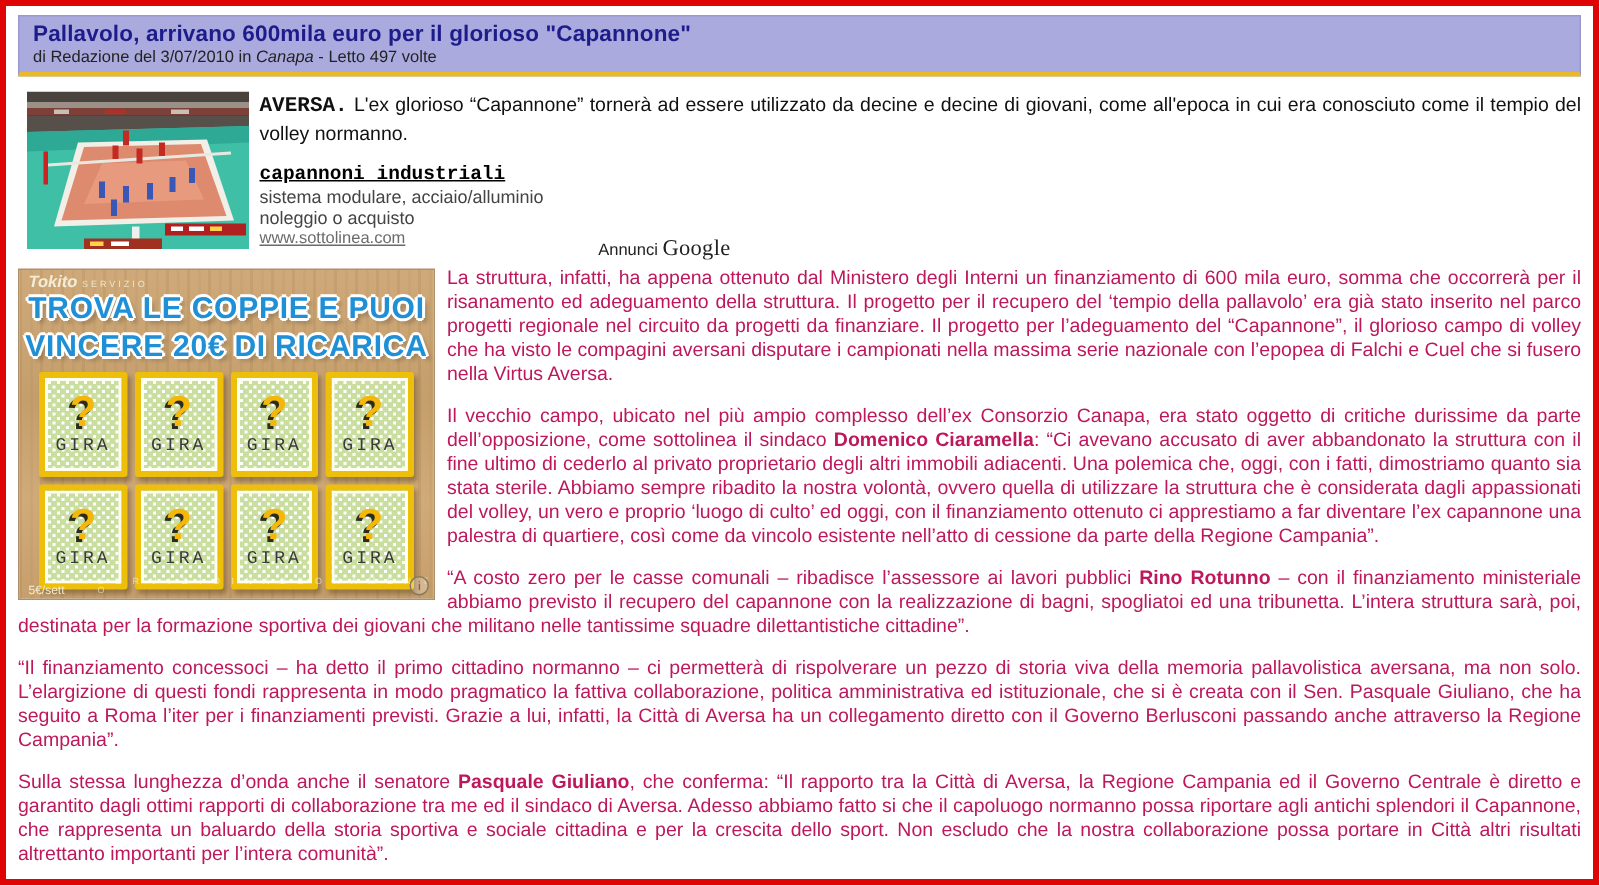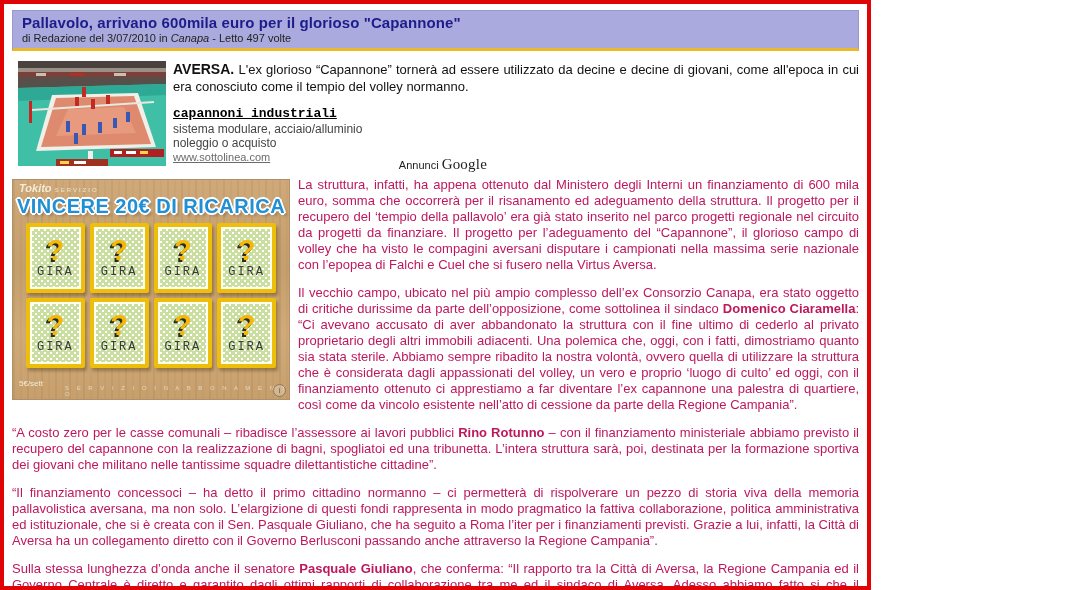--- a/index.html
+++ b/index.html
@@ -1,28 +1,28 @@
 <!DOCTYPE html>
 <html><head>
 <meta charset="utf-8">
 <style>
   html,body{margin:0;padding:0;background:#fff;font-family:"Liberation Sans",sans-serif;}
-  .page{box-sizing:border-box;width:871px;height:590px;border:4px solid #e00505;background:#fff;
+  .page{box-sizing:border-box;width:1066px;height:590px;border:4px solid #e00505;background:#fff;
         padding:6px 8px;overflow:hidden;position:relative;}
   
   .hdr{background:#abaade;border:1px solid #9a99cc;border-bottom:3px solid #e9b92c;
        padding:3px 9px 4px;margin-bottom:10px;}
   .hdr h1{margin:0;font-size:15px;font-weight:bold;color:#1c1c8a;letter-spacing:.1px;}
   .hdr .byline{font-size:11px;color:#222;margin-top:1px;}
   .hdr .byline .cat{font-style:italic;}
   
   .intro{min-height:112px;overflow:hidden;}
   .photo{float:left;width:148px;height:105px;margin:0 7px 4px 6px;display:block;}
   .lead{margin:0;font-size:13px;line-height:17px;text-align:justify;color:#111;}
-  .lead .lead-label{font-weight:bold;font-size:14px;}
+  .lead .lead-label{font-weight:bold;font-size:14px;font-family:Liberation Mono, monospace;}
   .adsense{position:relative;width:385px;margin-top:11px;font-size:12px;}
   .ads-head{font-weight:bold;font-size:13px;text-decoration:underline;cursor:pointer;font-family:Liberation Mono, monospace;}
   .ads-desc{color:#444;font-size:12px;margin-top:1px;}
   .ads-url{color:#6b6b6b;font-size:11px;text-decoration:underline;margin-top:1px;cursor:pointer;}
   .annunci{position:absolute;right:-90px;bottom:-10px;white-space:nowrap;color:#222;}
   .annunci .sm{font-size:11px;}
   .annunci .goog{font-family:"Liberation Serif",serif;font-size:15px;letter-spacing:.2px;}
   
   .article{margin-top:4px;}
   .article p{margin:0 0 12px;font-size:13px;line-height:16px;text-align:justify;color:#be185d;}
@@ -44,21 +44,21 @@
   .card{box-sizing:border-box;border:4px solid #edbf0b;border-radius:2px;cursor:pointer;
     box-shadow:inset 0 0 0 2px #fdfdf0,2px 3px 3px rgba(60,40,10,.35);
     background-color:#c9de9f;
     background-image:radial-gradient(#ffffff 28%,rgba(255,255,255,0) 30%),
                      radial-gradient(#ffffff 28%,rgba(255,255,255,0) 30%);
     background-size:6px 6px;background-position:0 0,3px 3px;
     display:flex;flex-direction:column;align-items:center;justify-content:center;}
   .card .q{font-size:29px;font-weight:bold;color:#f4b70a;line-height:26px;
            text-shadow:-2px 2px 0 #2c2c1c;}
   .card .gira{font-size:12px;color:#3a3a3a;letter-spacing:2px;margin-top:2px;font-family:Liberation Mono, monospace;}
-  .ga-foot{position:absolute;left:6px;bottom:11px;font-size:8px;color:#f2ebd4;}
+  .ga-foot{position:absolute;left:6px;bottom:1px;font-size:8px;color:#f2ebd4;}
   .ga-serv{position:absolute;left:52px;bottom:2px;font-size:6px;letter-spacing:3px;color:rgba(255,255,255,.55);}
   .ga-info{position:absolute;right:3px;bottom:2px;width:11px;height:11px;border:1px solid #8a7a5c;
            border-radius:50%;color:#6d5f44;font-size:8px;line-height:11px;text-align:center;
            background:rgba(255,255,255,.25);cursor:pointer;}
 </style>
 </head>
 <body>
 
 <div class="page">
 
@@ -110,20 +110,21 @@
       <div class="ads-desc">sistema modulare, acciaio/alluminio noleggio o acquisto</div>
       <div class="ads-url">www.sottolinea.com</div>
       <div class="annunci"><span class="sm">Annunci </span><span class="goog">Google</span></div>
     </div>
   </div>
 
   <div class="article">
     <div class="game-ad">
       <div class="ga-logo"><span>Tokito</span> <span class="sfx">SERVIZIO</span></div>
       <div class="ga-title">
+        <div>TROVA LE COPPIE E PUOI</div>
         <div>VINCERE 20€ DI RICARICA</div>
       </div>
       <div class="cards">
           <div class="card">
             <div class="q">?</div>
             <div class="gira">GIRA</div>
           </div>
           <div class="card">
             <div class="q">?</div>
             <div class="gira">GIRA</div>

